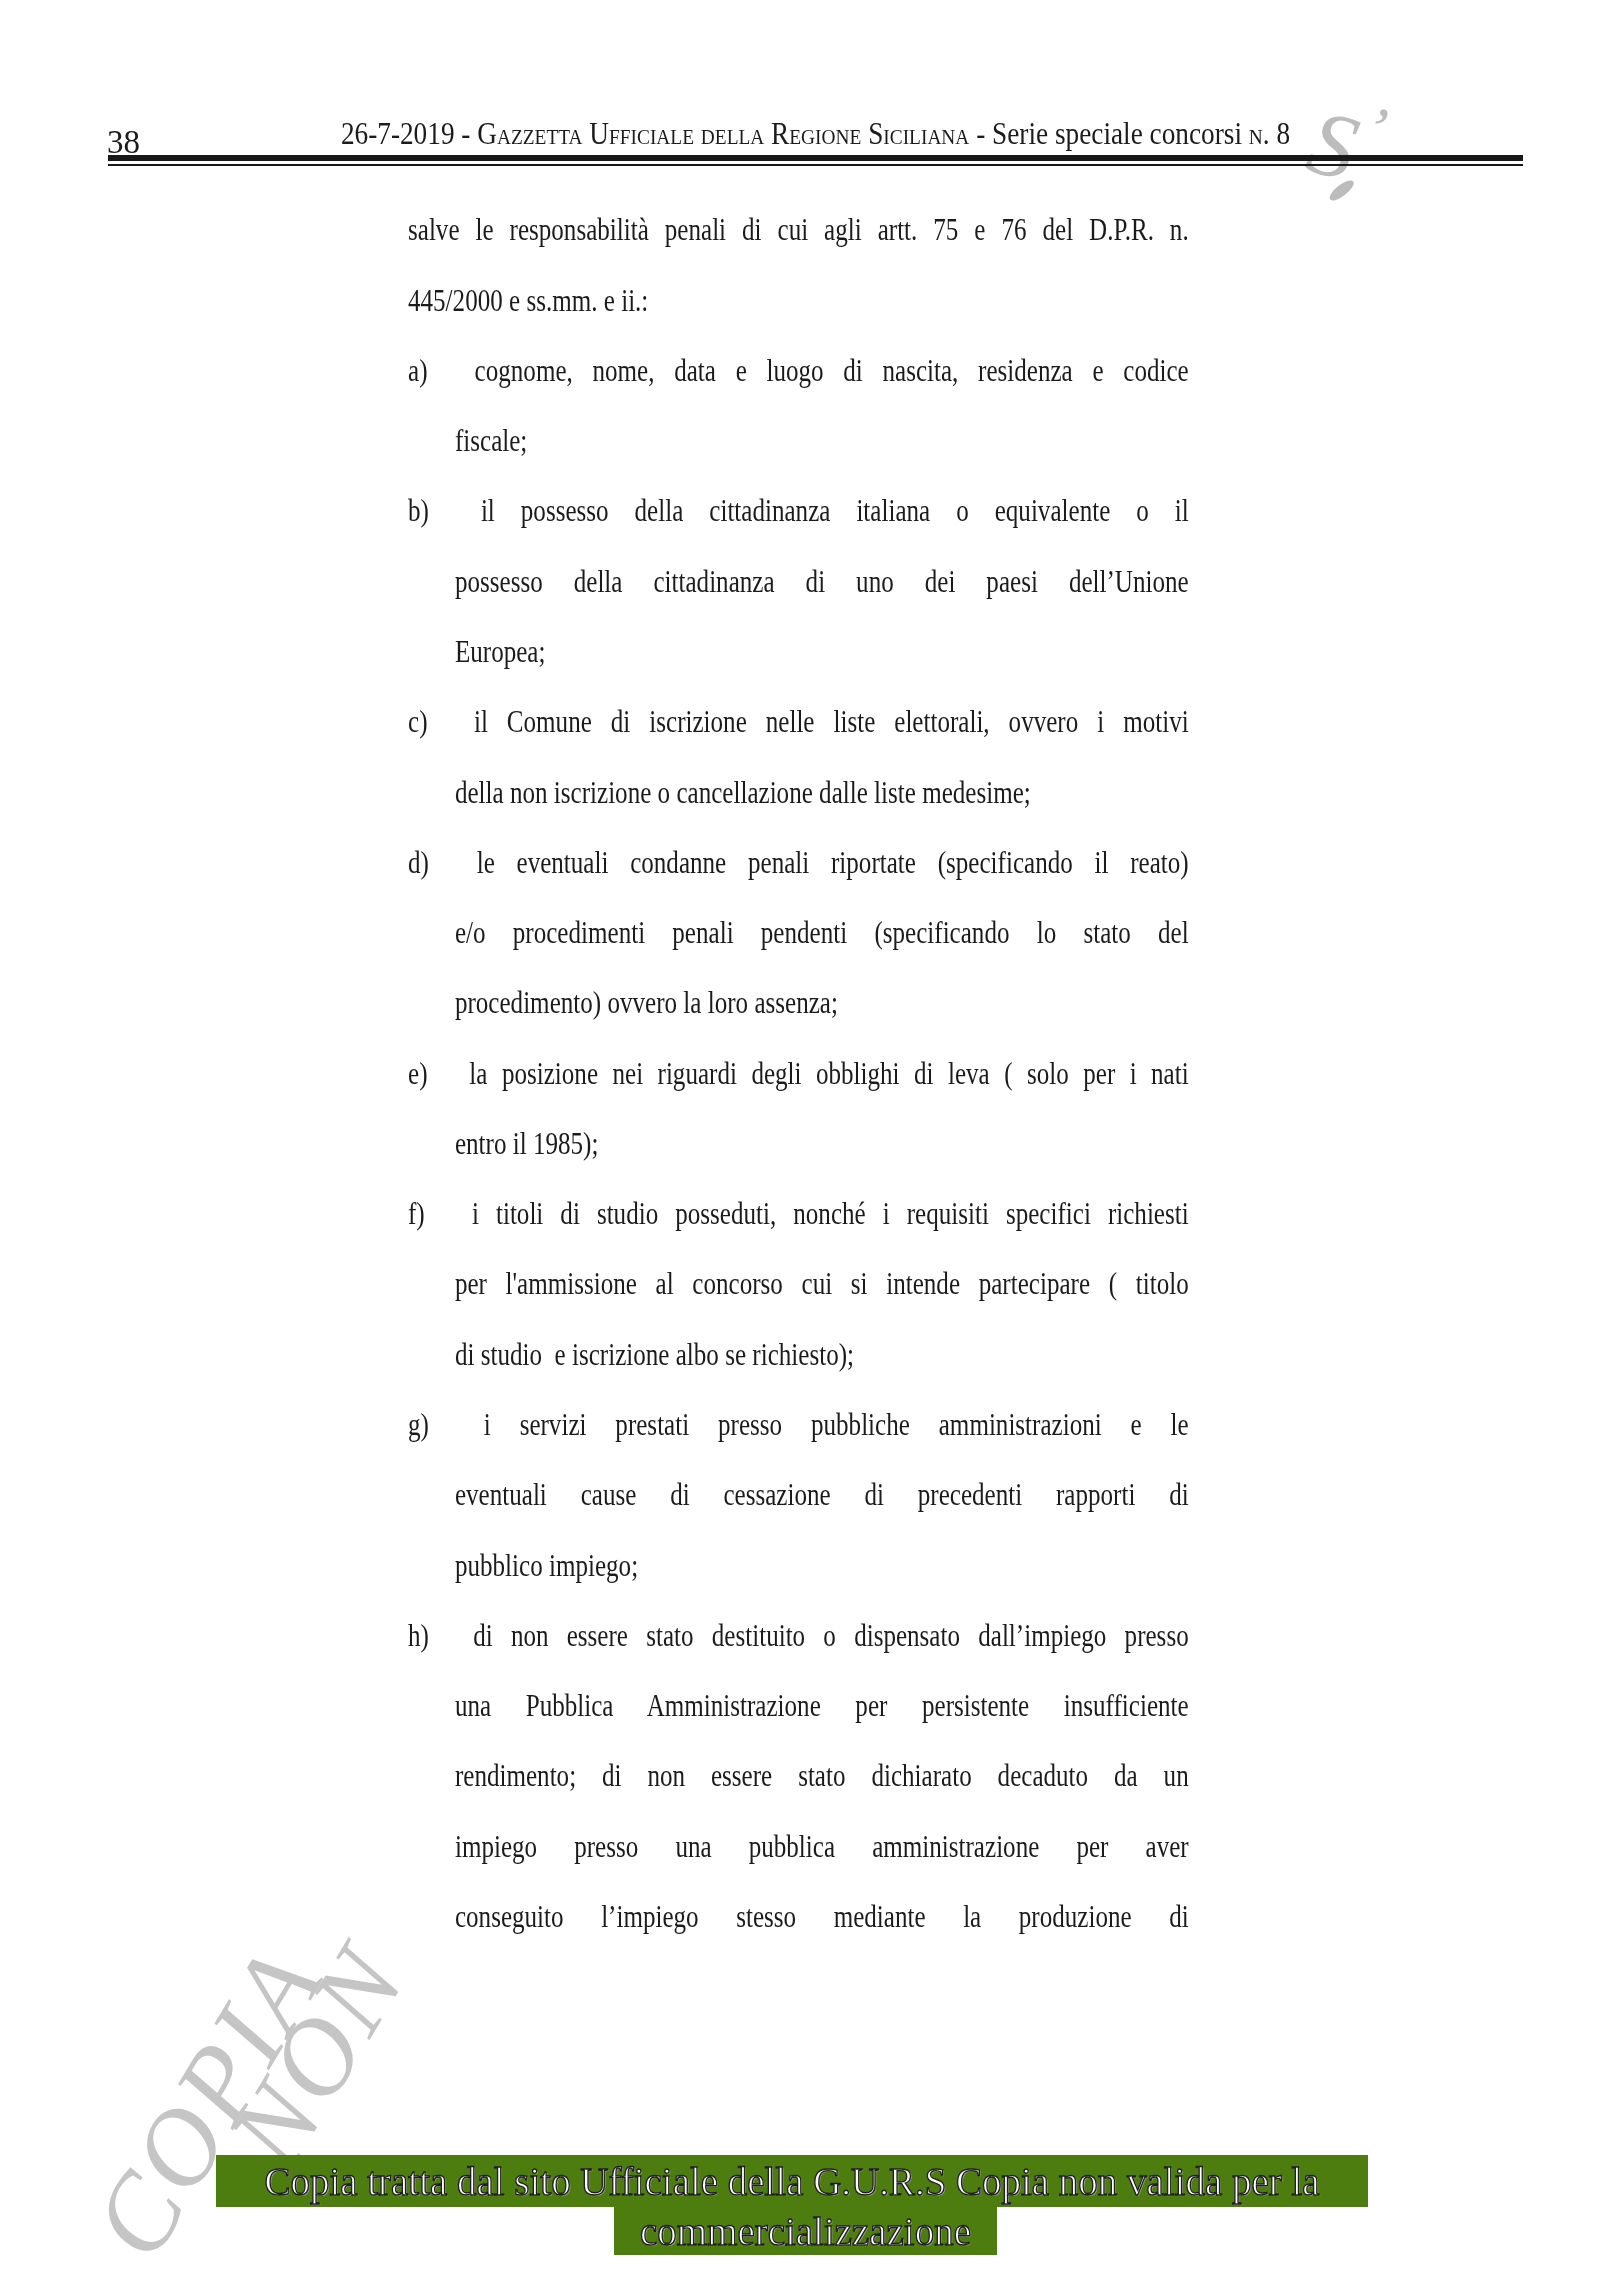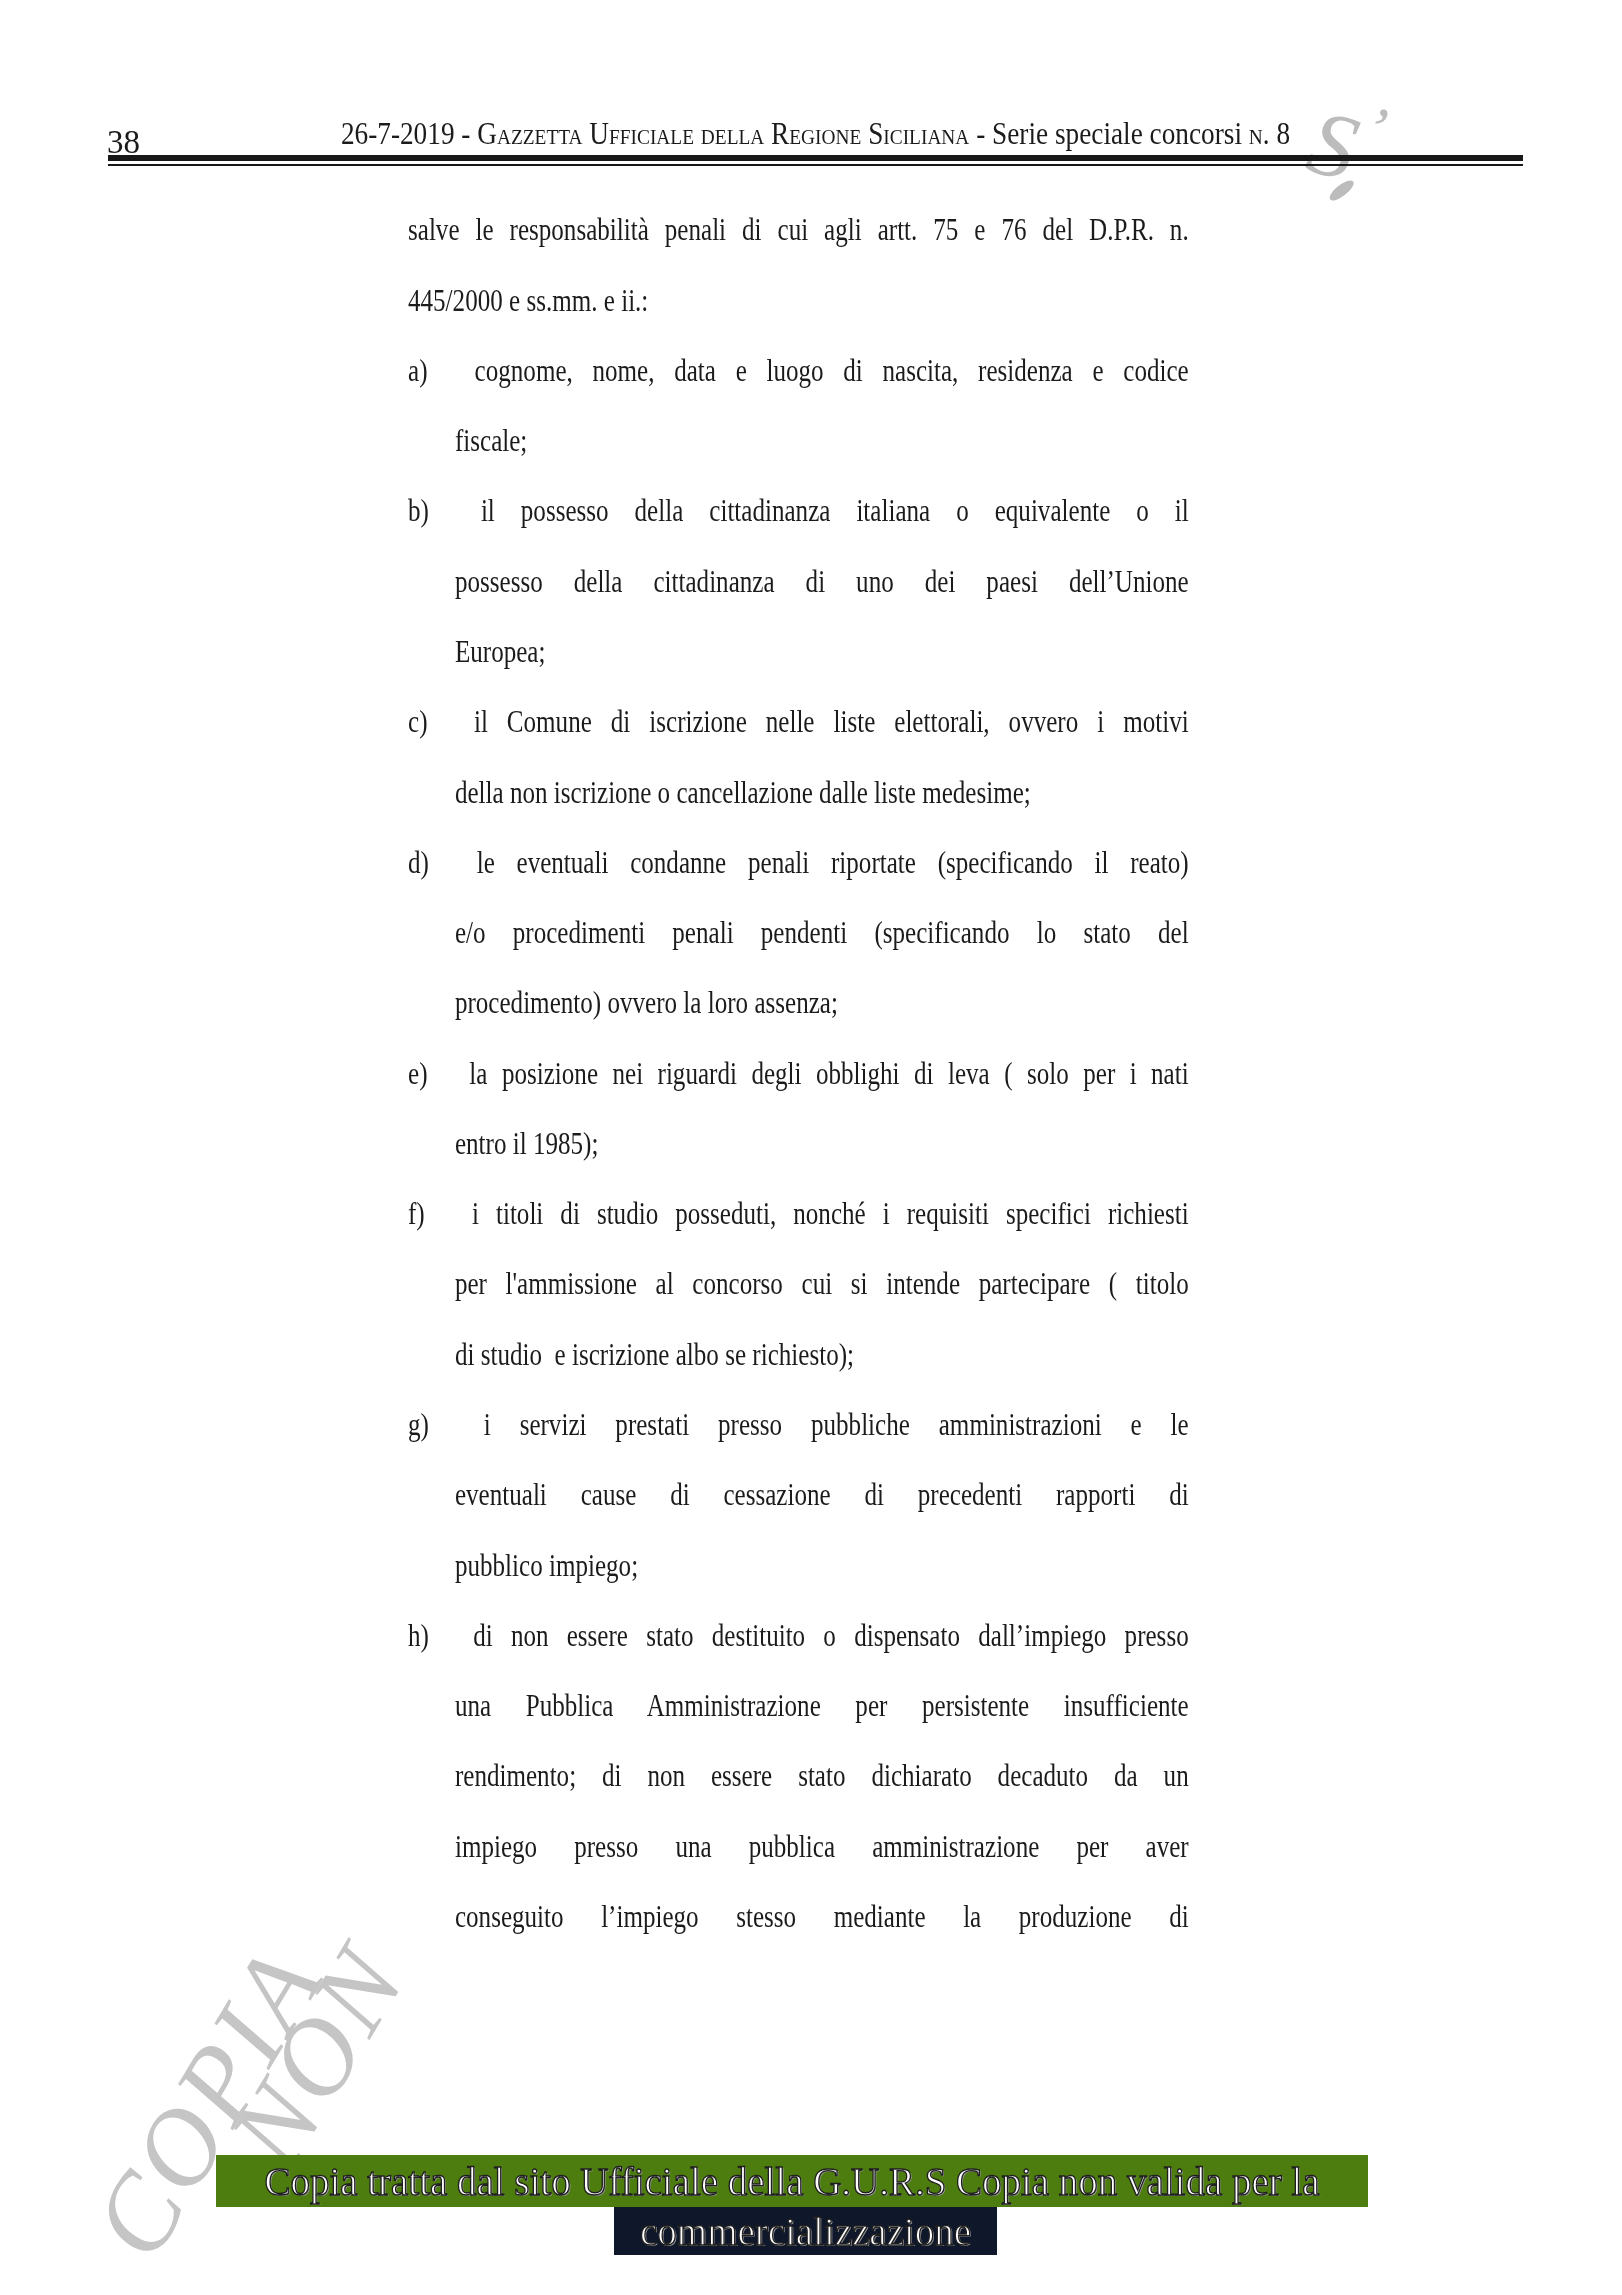--- a/index.html
+++ b/index.html
@@ -34,21 +34,21 @@
   
   .wm{position:absolute;z-index:1;color:#c5c5c5;font-style:italic;line-height:1;}
   .wm-copia{left:39px;top:2048px;font-size:108px;letter-spacing:3.9px;transform:rotate(-59deg);}
   .wm-non{left:201px;top:2002px;font-size:108px;letter-spacing:3.9px;transform:rotate(-59deg);}
   .wm-s{left:1310px;top:99px;font-size:92px;color:#bcbcbc;transform:rotate(14deg);}
   .wm-apostrophe{left:1365px;top:97px;font-size:62px;color:#bcbcbc;transform:rotate(14deg);}
   .wm-oval{position:absolute;left:1327px;top:185px;width:29px;height:10.5px;border-radius:50%;
     background:#bcbcbc;transform:rotate(-38deg);z-index:1;}
   
   .footer-bar1{position:absolute;left:216px;top:2155px;width:1152px;height:52px;background:#4d7c0f;z-index:2;}
-  .footer-bar2{position:absolute;left:614px;top:2207px;width:383px;height:48px;background:#0f172a;z-index:2;}
+  .footer-bar2{position:absolute;left:614px;top:2207px;width:383px;height:48px;background:#4d7c0f;z-index:2;}
   .footer-text{
     width:100%;height:100%;display:flex;align-items:center;justify-content:center;
     font-size:41px;color:#ffffff;-webkit-text-stroke:1.4px #1f1f1f;
     text-shadow:1.3px 1.3px 0 #9a9a9a;white-space:nowrap;
   }
   .footer-bar1 .footer-text{transform:scaleX(0.95);}
   .footer-bar2 .footer-text{transform:scaleX(0.95);}
 </style>
 </head>
 <body>

